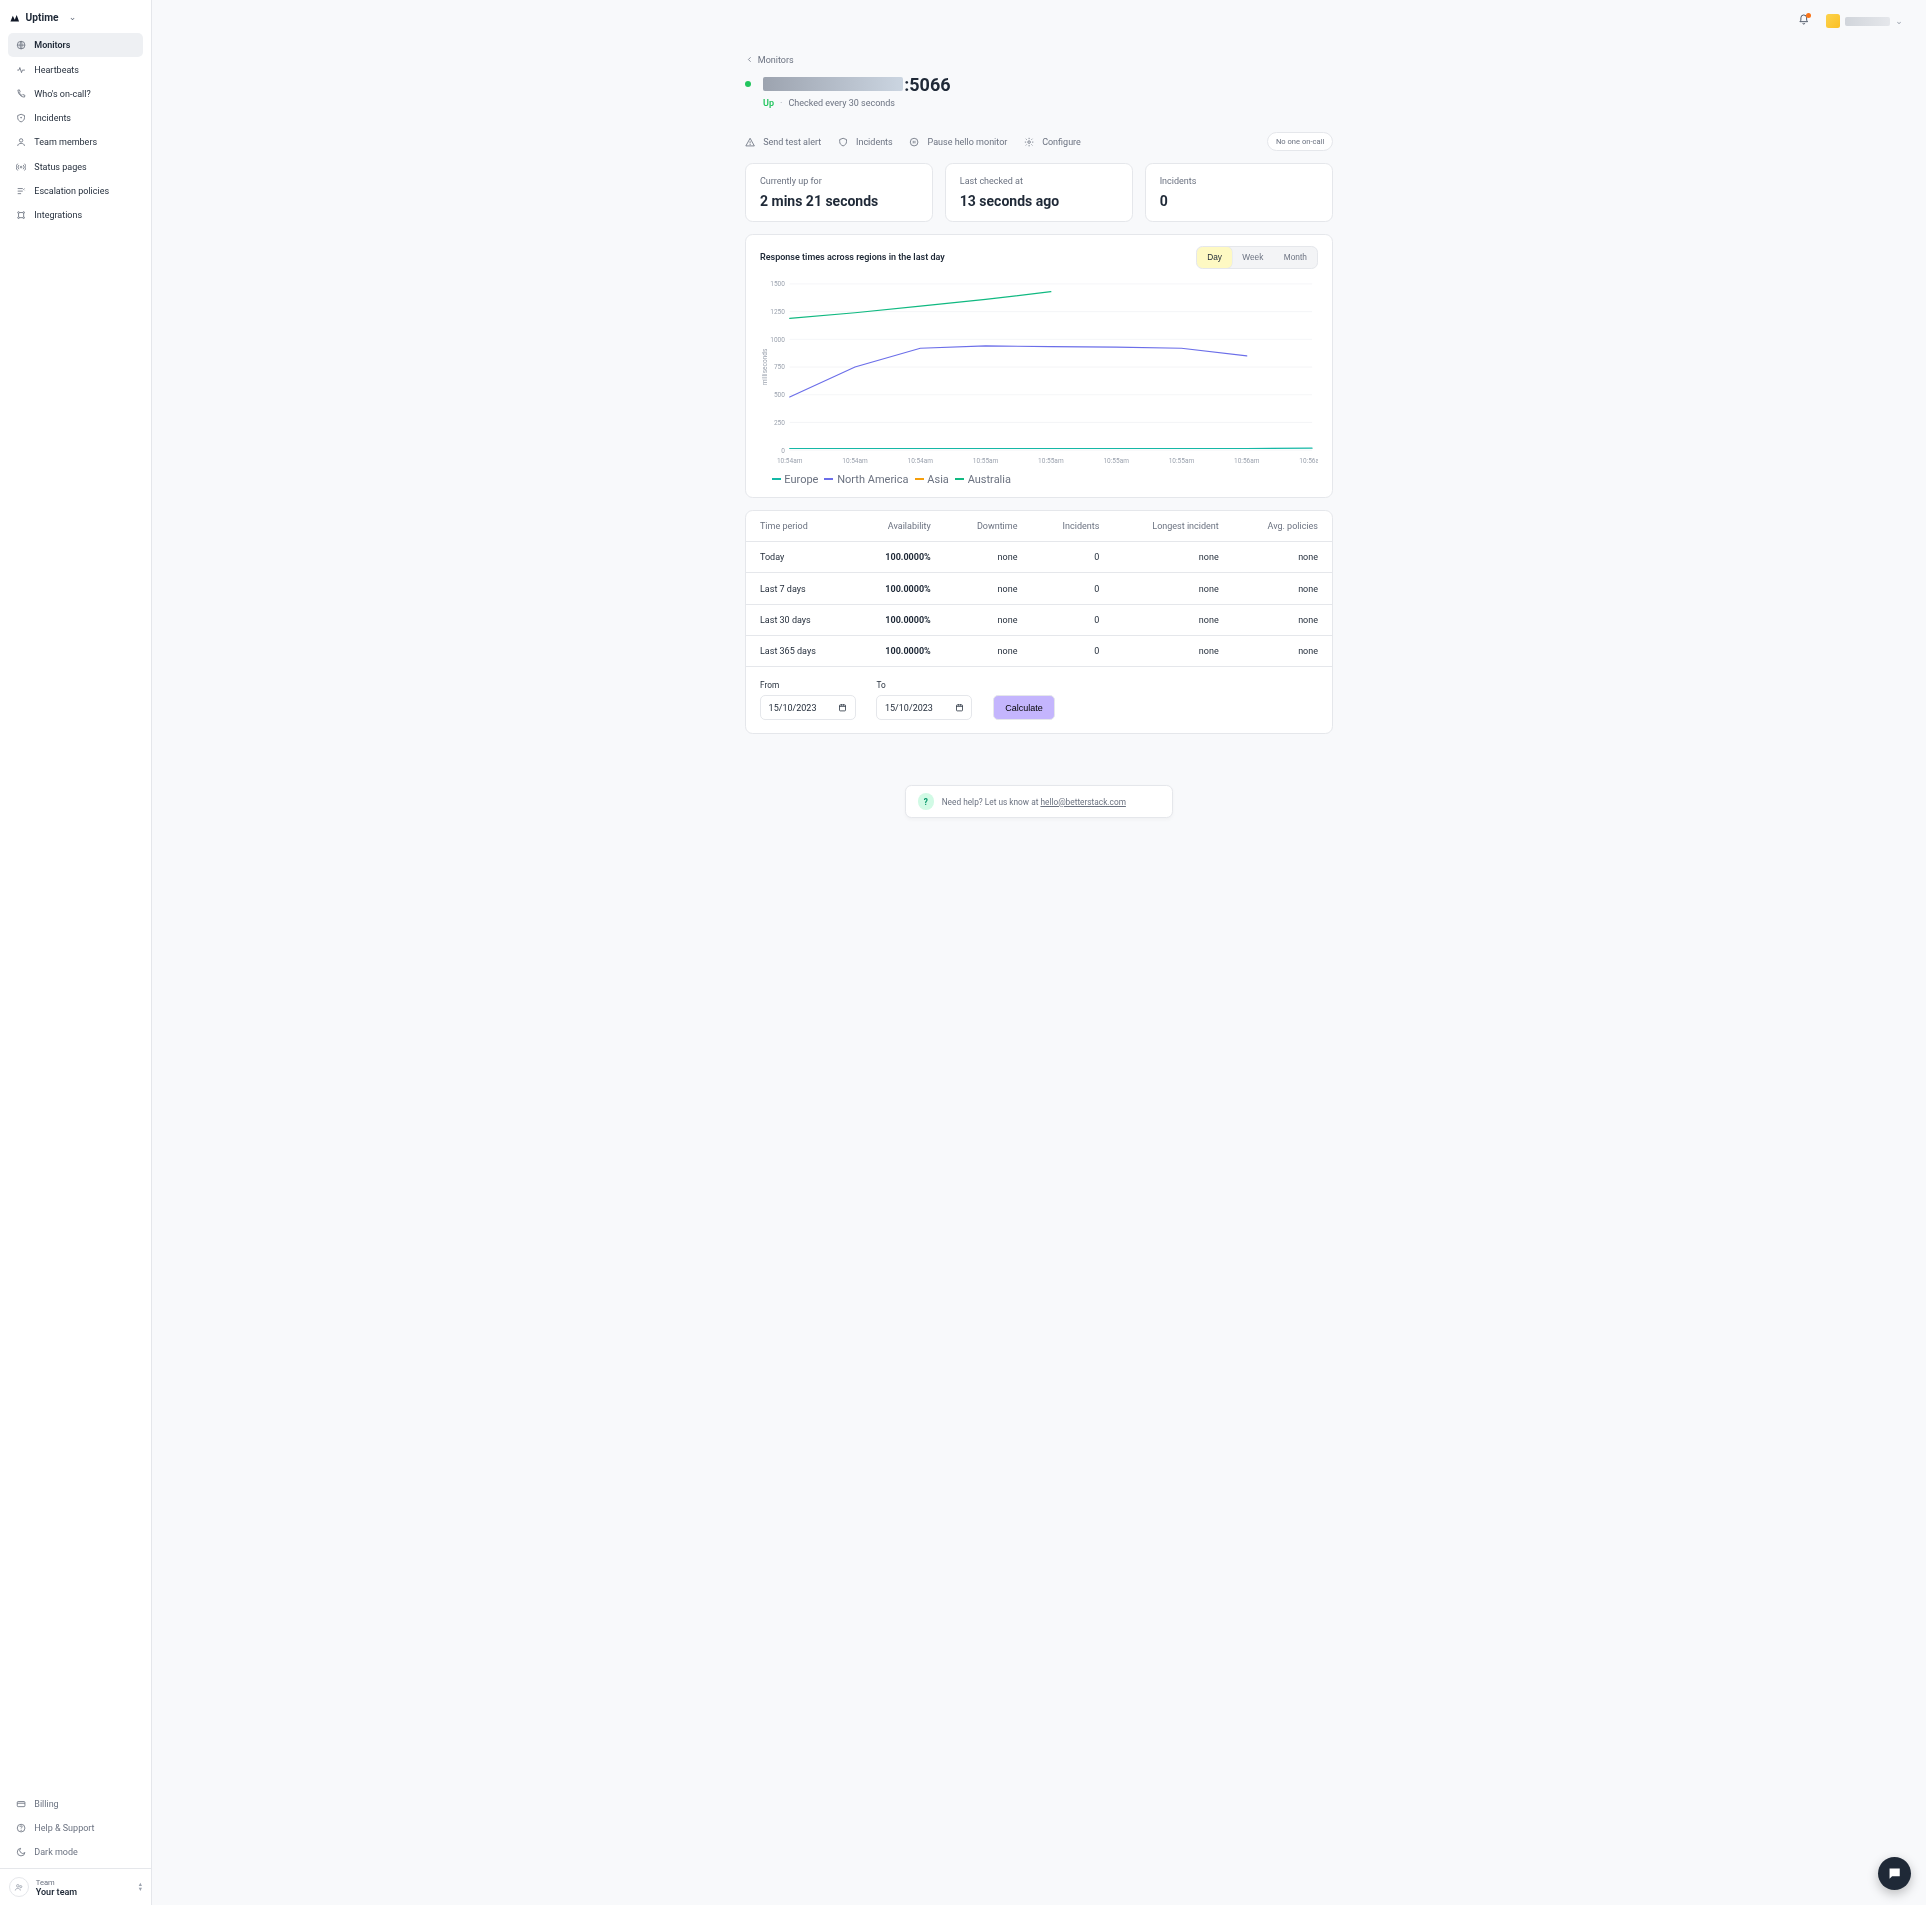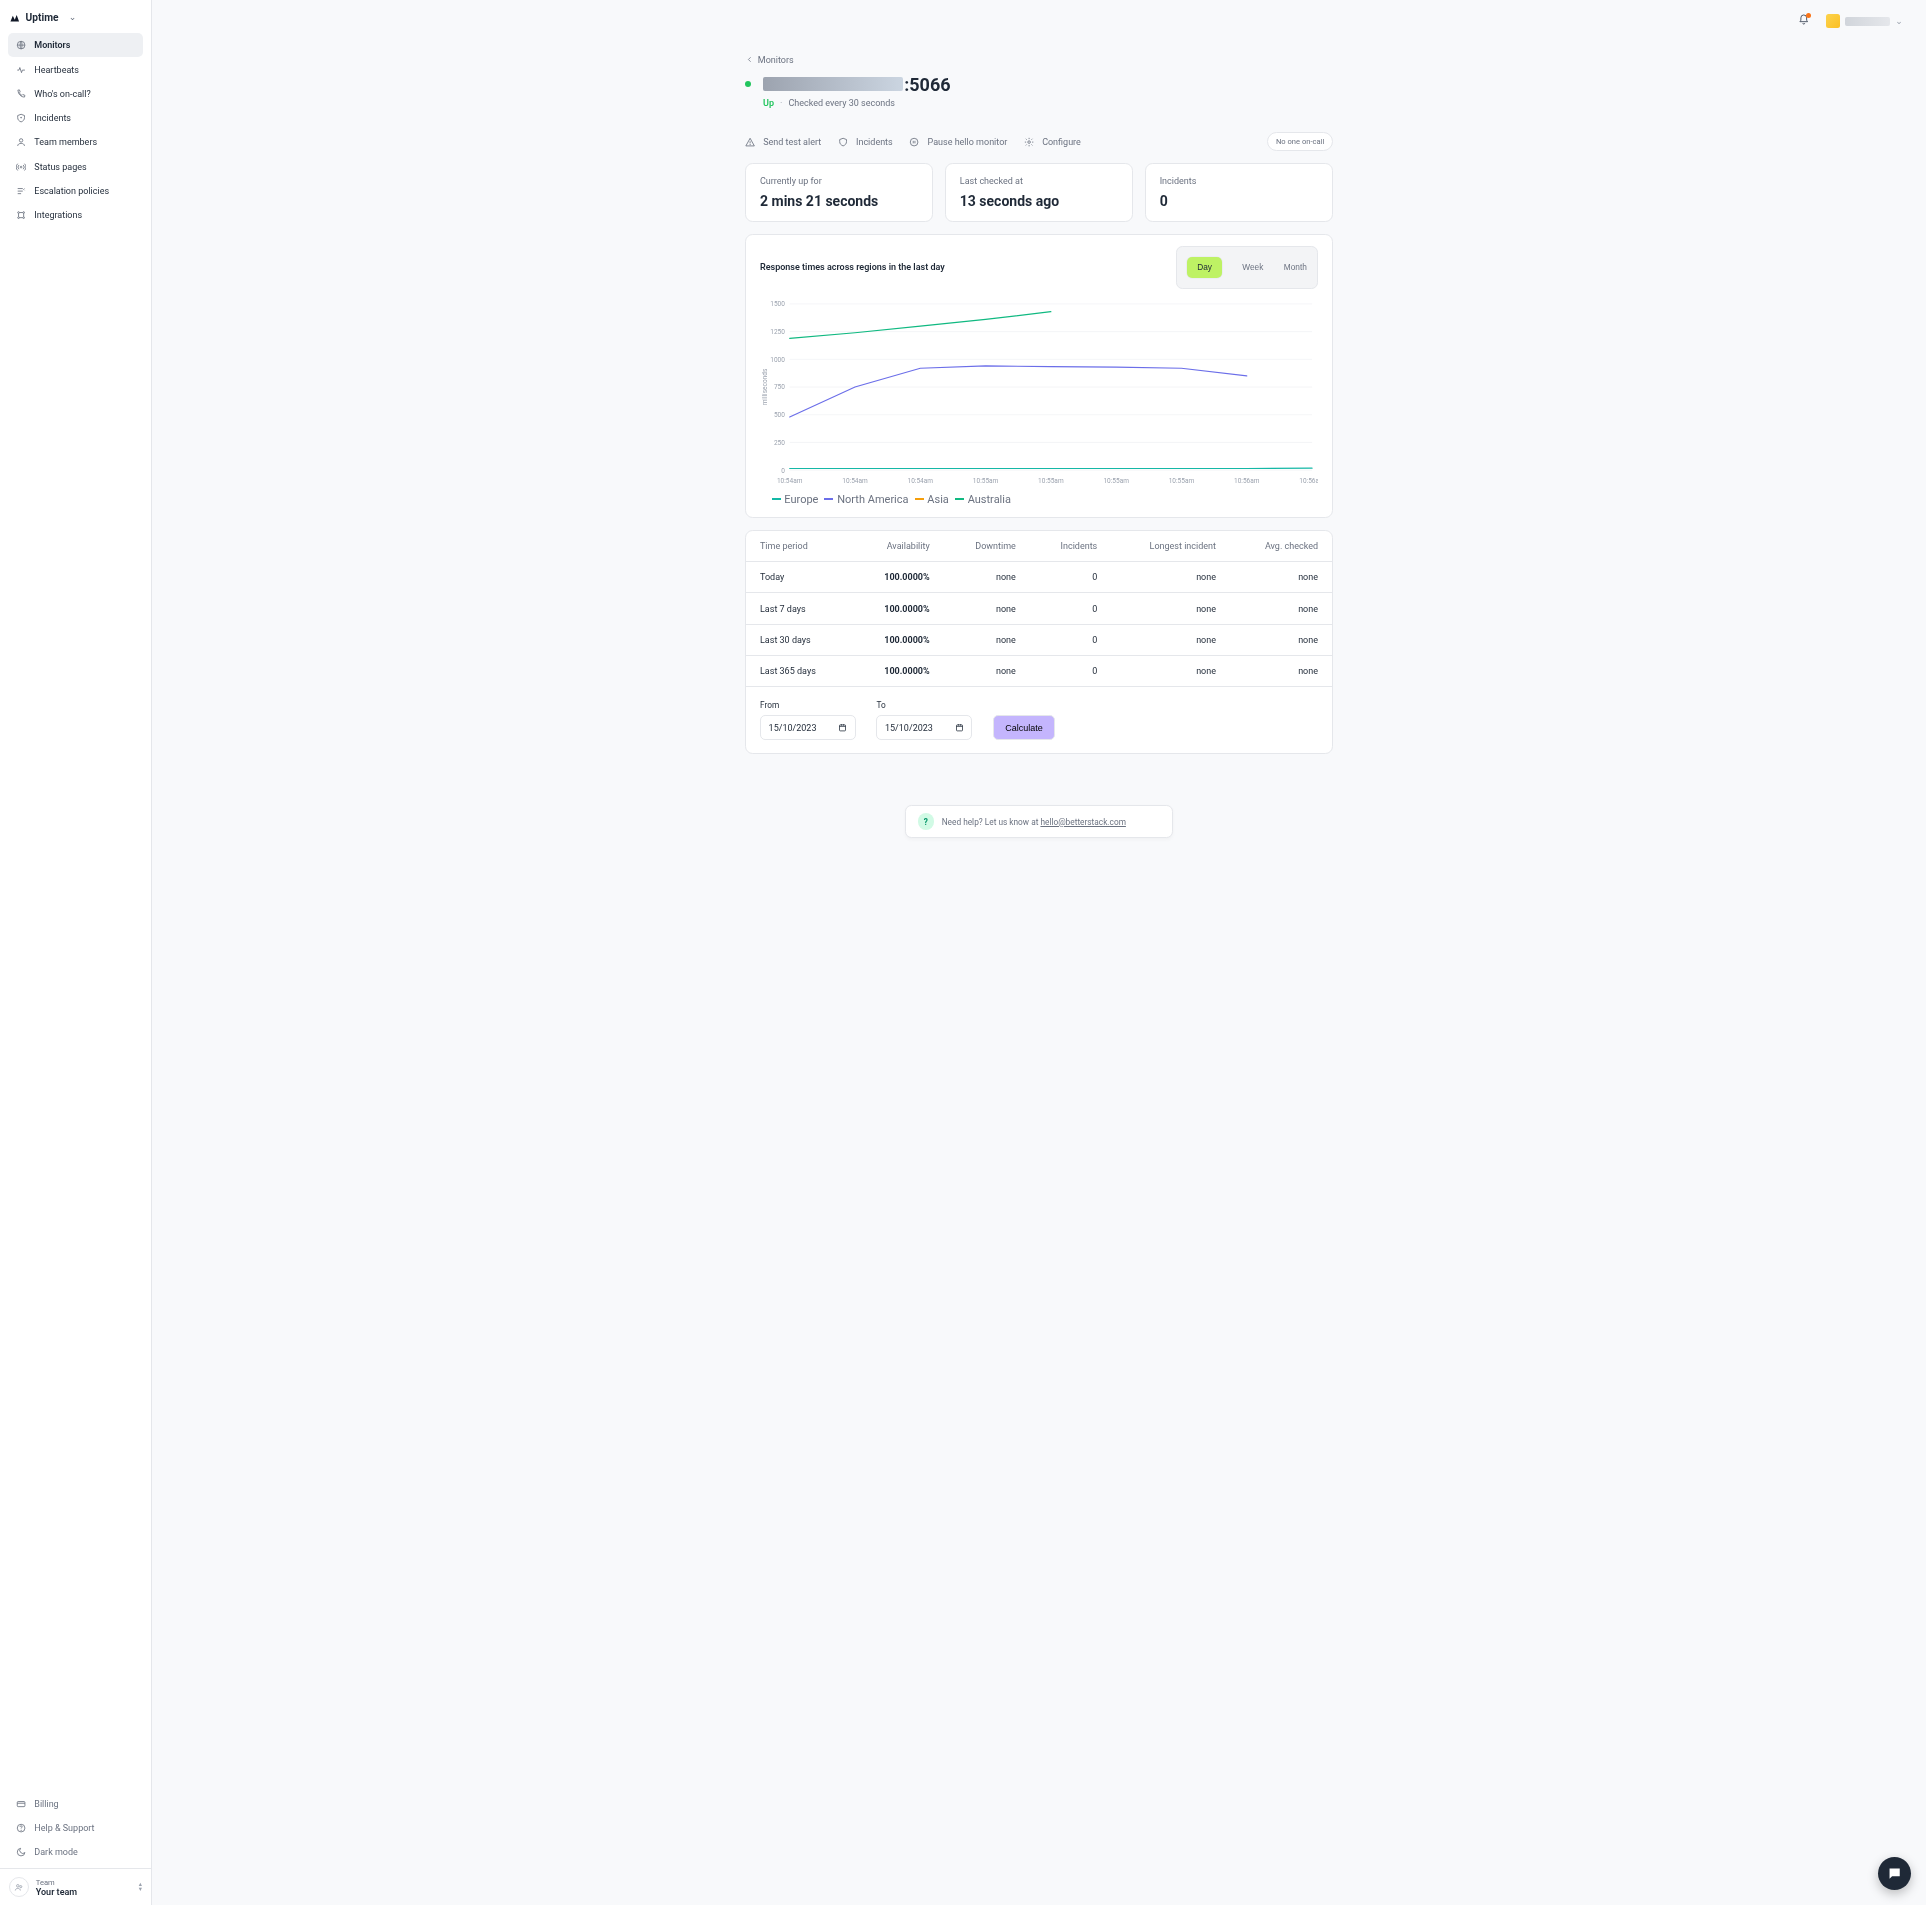--- a/index.html
+++ b/index.html
@@ -108,21 +108,21 @@
   .chart-card { margin-top: 11.5px; padding: 11.5px 14px; }
   .chart-head { display:flex; align-items:center; justify-content:space-between; }
   .chart-title { font-weight:600; font-size:9px; }
   .seg {
     display:flex; border:0.6px solid var(--border); border-radius:6.4px; overflow:hidden;
     background:#f3f4f6;
   }
   .seg button {
     border:none; background:transparent; padding:5.1px 10.2px; font-size:8.3px; cursor:pointer; color:var(--text-muted);
   }
-  .seg button.active { background:#bef264; color:var(--text); border-radius:5.1px; margin:10px; box-shadow:0 0 0 0.6px var(--border); }
+  .seg button.active { background:#fef9c3; color:var(--text); border-radius:5.1px; margin:0; box-shadow:0 0 0 0.6px var(--border); }
 
   .chart-area { margin-top: 9px; position:relative; }
   svg.chart { width:100%; height:auto; display:block; }
   .legend { display:flex; gap:6px; margin-top:5.1px; font-size:11px; color:var(--text-muted); padding-left: 11.5px; }
   .legend .item { display:flex; align-items:center; gap:3.8px; }
   .swatch { width:9px; height:1.3px; background:#999; display:inline-block; }
 
   .table-card { margin-top: 11.5px; padding: 0; }
   table { width:100%; border-collapse: collapse; }
   th, td { text-align:left; padding: 10.2px 14px; font-size:9px; }
@@ -454,21 +454,21 @@
 
       <div class="card table-card">
         <table>
           <thead>
             <tr>
               <th>Time period</th>
               <th class="num">Availability</th>
               <th class="num">Downtime</th>
               <th class="num">Incidents</th>
               <th class="num">Longest incident</th>
-              <th class="num">Avg. checked</th>
+              <th class="num">Avg. policies</th>
             </tr>
           </thead>
           <tbody id="table-body">
               <tr>
                 <td>Today</td>
                 <td class="num avail">100.0000%</td>
                 <td class="num">none</td>
                 <td class="num">0</td>
                 <td class="num">none</td>
                 <td class="num">none</td>

